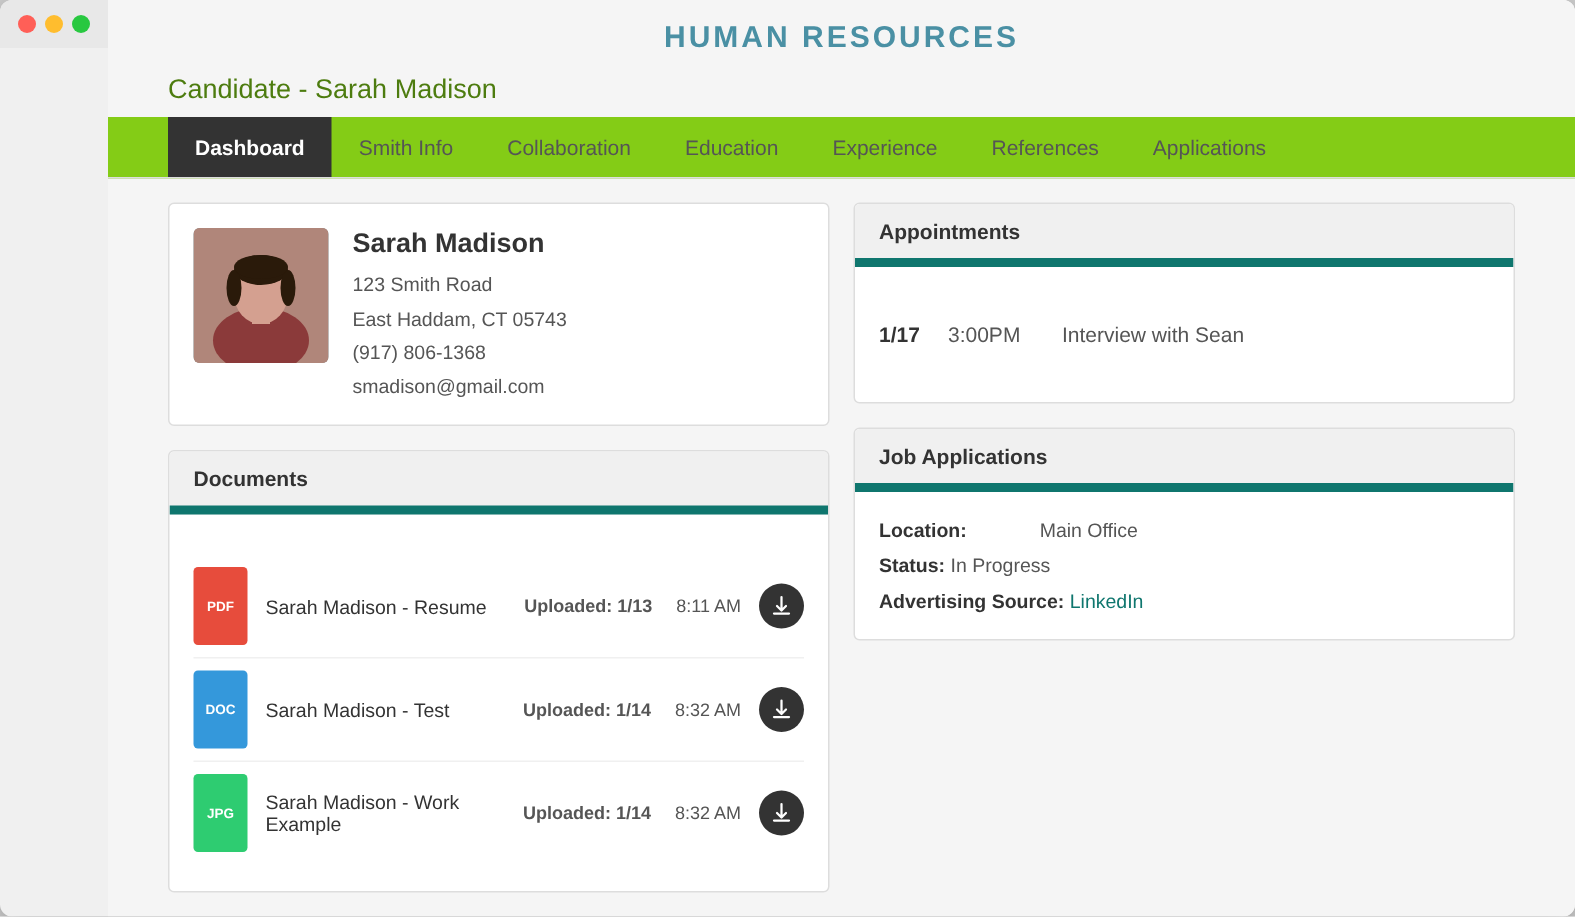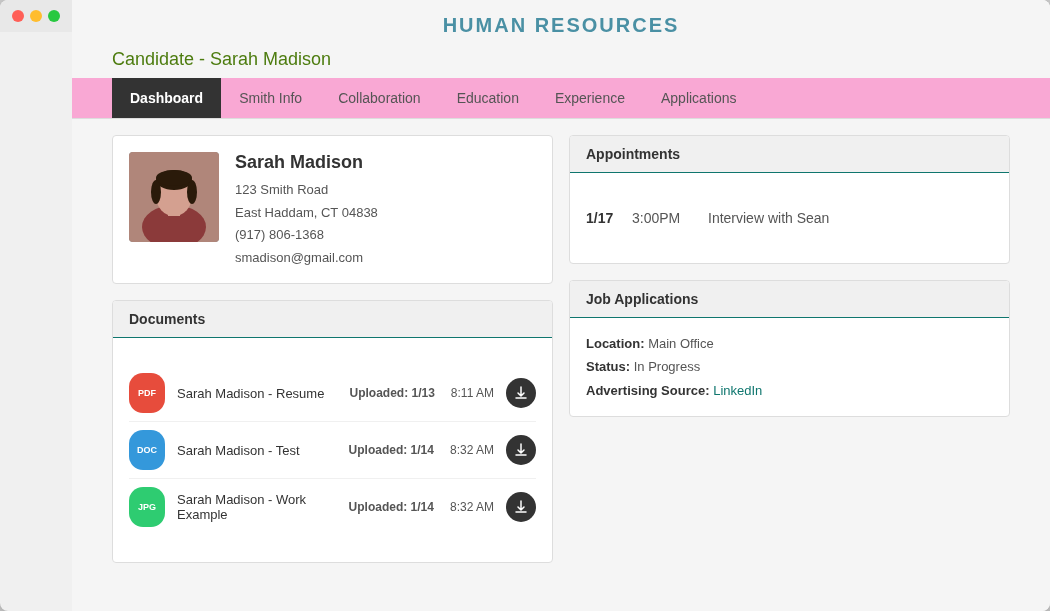--- a/index.html
+++ b/index.html
@@ -60,21 +60,21 @@
     }
     .page-header {
       padding: 4px 40px 8px;
     }
     .candidate-name {
       font-size: 18px;
       color: #4d7c0f;
     }
     .tabs {
       display: flex;
-      background: #f9a8d4;
+      background: #84cc16;
       border-bottom: 1px solid #ddd;
       padding: 0 40px;
     }
     .tab {
       padding: 12px 18px;
       cursor: pointer;
       font-size: 14px;
       color: #555;
       border: none;
       background: none;
@@ -90,20 +90,21 @@
       gap: 16px;
       padding: 16px 40px;
       flex: 1;
       overflow: hidden;
     }
     .left-panel {
       flex: 1;
       display: flex;
       flex-direction: column;
       gap: 16px;
+      justify-content: center;
     }
     .right-panel {
       flex: 1;
       display: flex;
       flex-direction: column;
       gap: 16px;
     }
     .profile-card {
       background: #fff;
       border: 1px solid #ddd;
@@ -142,37 +143,37 @@
       border: 1px solid #ddd;
       border-radius: 4px;
       overflow: hidden;
     }
     .section-header {
       background: #f0f0f0;
       padding: 10px 16px;
       font-size: 14px;
       font-weight: bold;
       color: #333;
-      border-bottom: 1px solid #0f766e;
+      border-bottom: 6px solid #0f766e;
     }
     .section-body {
       padding: 27px 16px;
     }
     .doc-item {
       display: flex;
       align-items: center;
       gap: 12px;
       padding: 8px 0;
       border-bottom: 1px solid #f0f0f0;
     }
     .doc-item:last-child { border-bottom: none; }
     .doc-icon {
       width: 36px;
-      height: 40px;
-      border-radius: 14px;
+      height: 52px;
+      border-radius: 3px;
       display: flex;
       align-items: center;
       justify-content: center;
       font-size: 9px;
       font-weight: bold;
       color: #fff;
       flex-shrink: 0;
     }
     .doc-icon.pdf { background: #e74c3c; }
     .doc-icon.doc { background: #3498db; }
@@ -268,20 +269,21 @@
     <div class="page-header">
       <div class="candidate-name">Candidate - Sarah Madison</div>
     </div>
 
     <div class="tabs">
       <button class="tab active">Dashboard</button>
       <button class="tab">Smith Info</button>
       <button class="tab">Collaboration</button>
       <button class="tab">Education</button>
       <button class="tab">Experience</button>
+      <button class="tab">References</button>
       <button class="tab">Applications</button>
     </div>
 
     <div class="main-content">
 
       <div class="left-panel">
 
         <div class="profile-card">
           <div class="profile-photo">
             
@@ -296,21 +298,21 @@
 
               <ellipse cx="45" cy="28" rx="18" ry="10" fill="#2a1a0a"></ellipse>
               <ellipse cx="27" cy="40" rx="5" ry="12" fill="#2a1a0a"></ellipse>
               <ellipse cx="63" cy="40" rx="5" ry="12" fill="#2a1a0a"></ellipse>
               <ellipse cx="45" cy="26" rx="18" ry="8" fill="#2a1a0a"></ellipse>
             </svg>
           </div>
           <div class="profile-info">
             <div class="profile-name">Sarah Madison</div>
             <div class="profile-detail">123 Smith Road</div>
-            <div class="profile-detail">East Haddam, CT 04838</div>
+            <div class="profile-detail">East Haddam, CT 05743</div>
             <div class="profile-detail">(917) 806-1368</div>
             <div class="profile-detail">smadison@gmail.com</div>
           </div>
         </div>
 
         <div class="section-card">
           <div class="section-header">Documents</div>
           <div class="section-body">
 
             <div class="doc-item">
@@ -373,21 +375,21 @@
               <div class="appt-desc">Interview with Sean</div>
             </div>
           </div>
         </div>
 
         <div class="section-card">
           <div class="section-header">Job Applications</div>
           <div class="job-app-body">
             <div class="job-detail">
               <span>Location:</span>
-              <span style="font-weight:normal;color:#555;">Main Office</span>
+              <span style="font-weight:normal;color:#555;margin-left:45px;">Main Office</span>
             </div>
             <div class="job-detail">
               <span>Status:</span>
               <span style="font-weight:normal;color:#555;">In Progress</span>
             </div>
             <div class="job-detail">
               <span>Advertising Source:</span>
               <span style="font-weight:normal;color:#0f766e;">LinkedIn</span>
             </div>
           </div>

